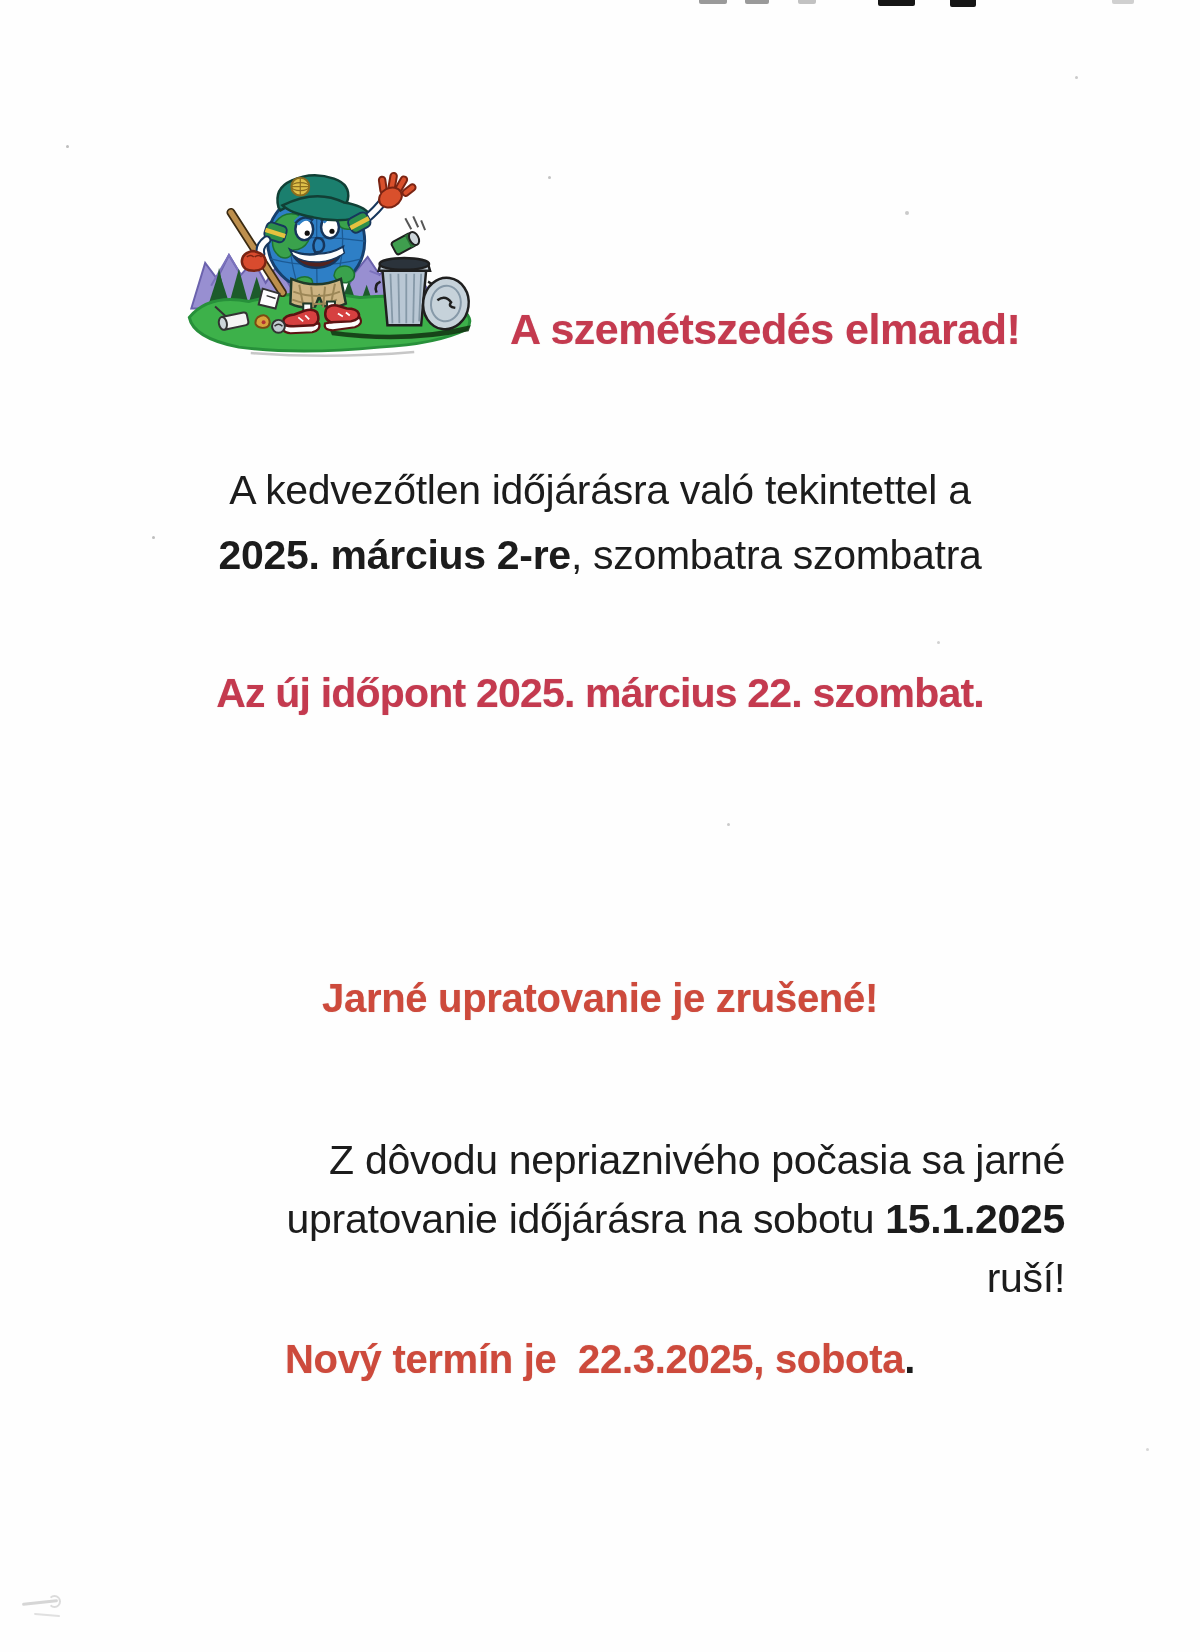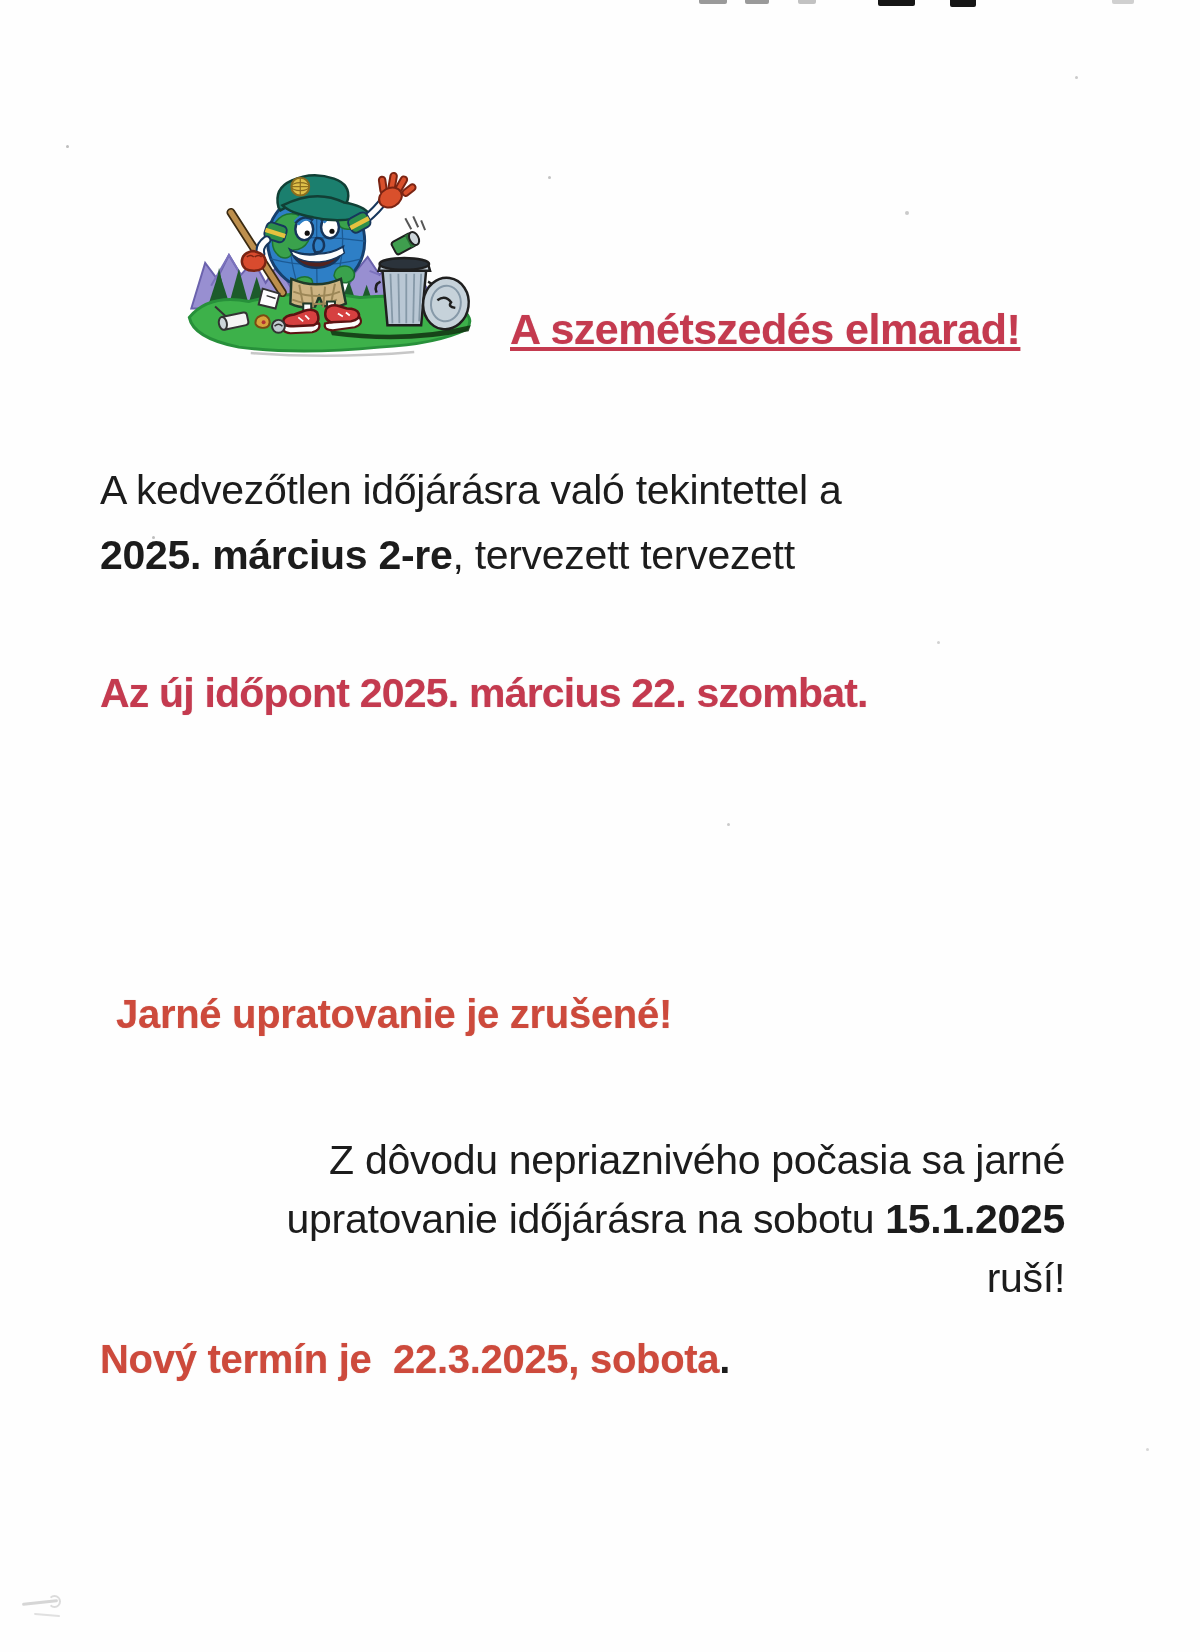--- a/index.html
+++ b/index.html
@@ -2,27 +2,26 @@
 <html style="--hu-red: #c43a4f; --sk-red: #cd4a3c; --text-black: #1c1c1c;"><head>
 <meta charset="utf-8">
 <style>
   html,body{margin:0;padding:0;background:#e8e8e8;}
   .page{
     position:relative;width:1200px;height:1652px;margin:0 auto;
     background:#fefefe;overflow:hidden;
     font-family:"Liberation Sans",sans-serif;color:#1c1c1c;
   }
   .abs{position:absolute;}
-  .center-block{left:100px;width:1000px;text-align:left;}
+  .center-block{left:100px;width:1000px;text-align:center;}
 
   .title{
     left:510px;top:305px;font-size:43px;font-weight:700;
     color:var(--hu-red);letter-spacing:-0.5px;white-space:nowrap;
     text-shadow:0 0 1px rgba(150,30,50,.35);
-    text-decoration:underline;
   }
   .hu-par{top:458px;font-size:41px;line-height:65px;letter-spacing:-0.3px;}
   .hu-newdate{
     top:668px;font-size:41px;line-height:50px;font-weight:700;
     color:var(--hu-red);letter-spacing:-0.8px;
     text-shadow:0 0 1px rgba(150,30,50,.35);
   }
   .sk-head{
     top:973px;font-size:40px;line-height:50px;font-weight:700;
     color:var(--sk-red);letter-spacing:-0.3px;
@@ -223,26 +222,26 @@
       <circle cx="83" cy="177" r="2" fill="#b23333"></circle>
       <circle cx="98" cy="181" r="6.5" fill="#c3ccd2" stroke="#333" stroke-width="2"></circle>
       <path d="M94,181 q4,-4 8,0" stroke="#333" stroke-width="1.5" fill="none"></path>
     </g>
   </svg>
 
   <h1 class="abs title" style="margin:0;">A szemétszedés elmarad!</h1>
 
   <div class="abs center-block hu-par">
     <div>A kedvezőtlen időjárásra való tekintettel a</div>
-    <div><span class="bold">2025. március 2-re</span><span>, tervezett tervezett</span></div>
+    <div><span class="bold">2025. március 2-re</span><span>, szombatra szombatra</span></div>
   </div>
 
   <div class="abs center-block hu-newdate">Az új időpont 2025. március 22. szombat.</div>
 
-  <h2 class="abs center-block sk-head" style="margin:16px;">Jarné upratovanie je zrušené!</h2>
+  <h2 class="abs center-block sk-head" style="margin:0;">Jarné upratovanie je zrušené!</h2>
 
   <div class="abs sk-par">
     <div>Z dôvodu nepriaznivého počasia sa jarné</div>
     <div><span>upratovanie időjárásra na sobotu </span><span class="bold">15.1.2025</span></div>
     <div>ruší!</div>
   </div>
 
   <div class="abs center-block sk-newdate"><span>Nový termín je  22.3.2025, sobota</span><span class="period">.</span></div>
 
   <div class="speck" style="left:66px;top:145px;opacity:.5;"></div>

